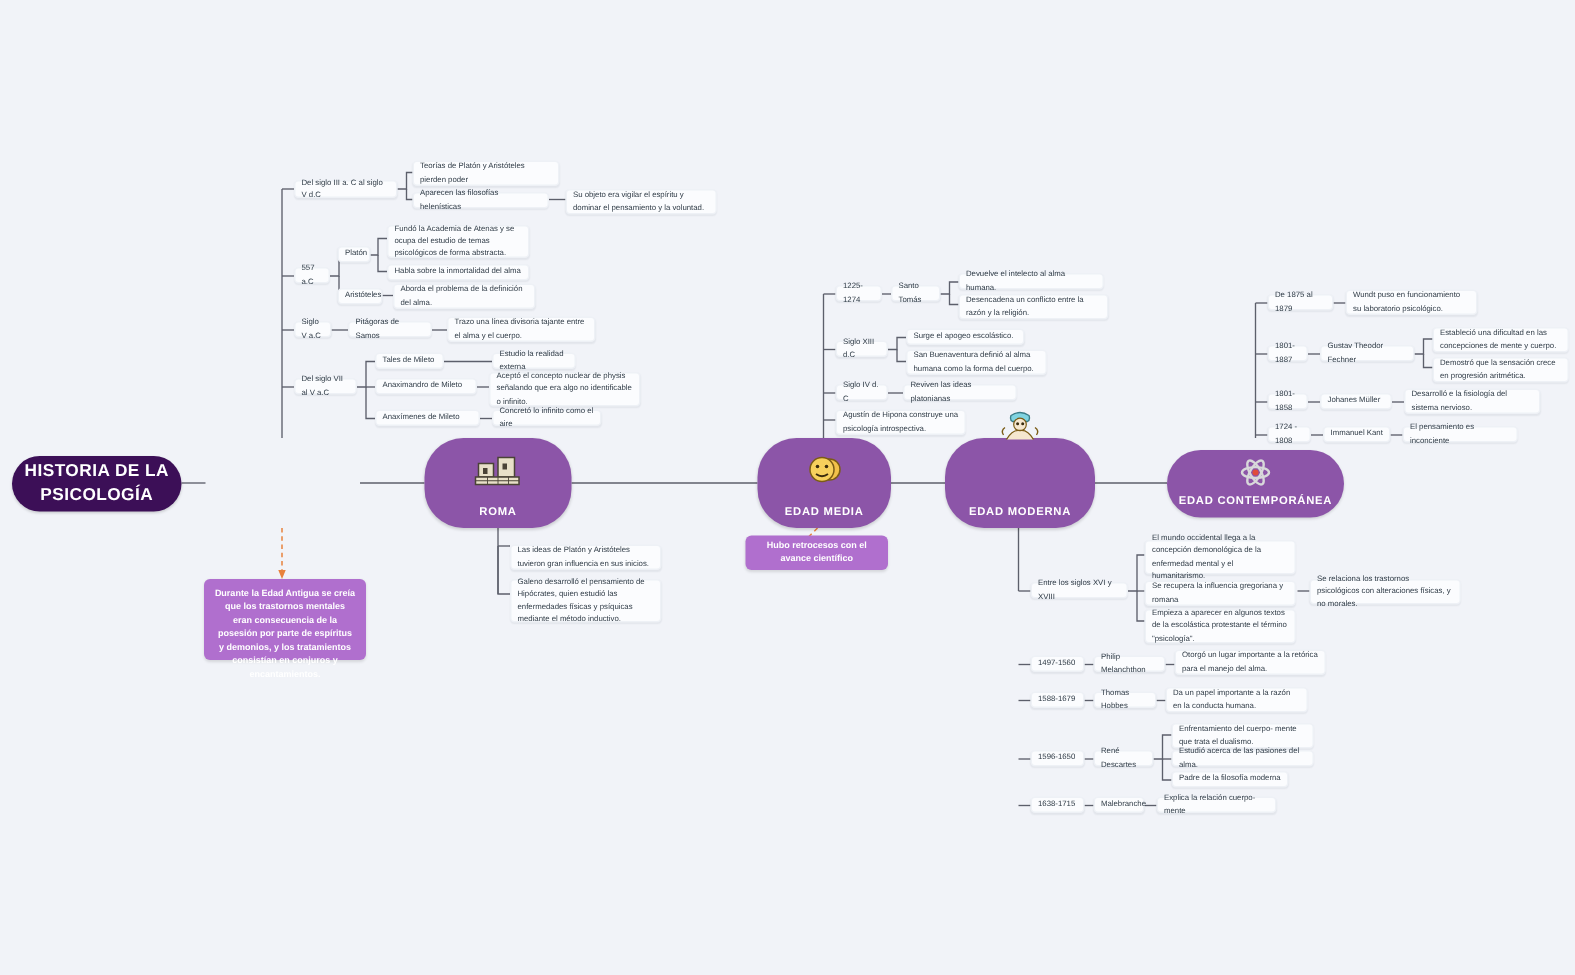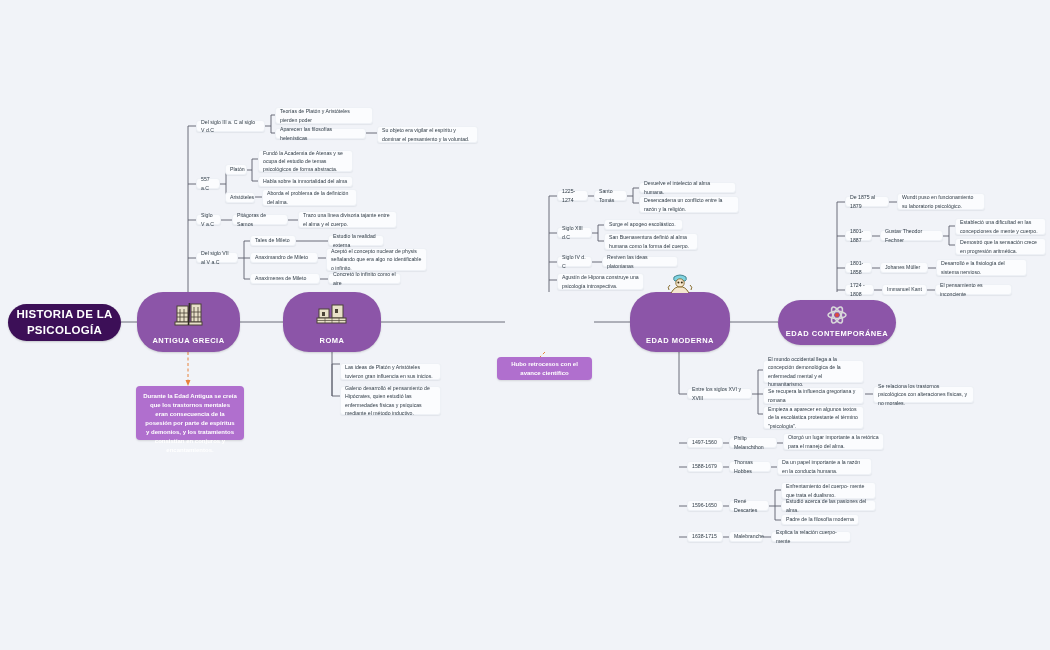--- a/index.html
+++ b/index.html
@@ -192,57 +192,50 @@
     <g fill="#e8823c">
       <polygon points="188,386 185.5,380 190.5,380"></polygon>
       <polygon points="536,361 541,357 538.5,362.5"></polygon>
     </g>
   </svg>
 
   <div class="root" style="left:8px;top:304px;width:113px;height:37px;">
     <span>HISTORIA DE LA PSICOLOGÍA</span>
   </div>
 
-  <div class="era" style="left:137px;top:292px;width:103px;height:60px;">
-    <span class="era-icon">
-      <svg width="30" height="26" viewBox="0 0 30 26">
-        <rect x="3" y="5" width="11" height="16" fill="#e8e0c8" stroke="#4a4336" stroke-width="1"></rect>
-        <rect x="17" y="3" width="10" height="18" fill="#e8e0c8" stroke="#4a4336" stroke-width="1"></rect>
-        <rect x="1" y="21" width="27" height="3" fill="#e8e0c8" stroke="#4a4336" stroke-width="1"></rect>
-        <line x1="6" y1="8" x2="6" y2="21" stroke="#4a4336" stroke-width=".8"></line>
-        <line x1="10" y1="8" x2="10" y2="21" stroke="#4a4336" stroke-width=".8"></line>
-        <line x1="3" y1="12" x2="14" y2="12" stroke="#4a4336" stroke-width=".8"></line>
-        <line x1="3" y1="16" x2="14" y2="16" stroke="#4a4336" stroke-width=".8"></line>
-        <line x1="20" y1="6" x2="20" y2="21" stroke="#4a4336" stroke-width=".8"></line>
-        <line x1="24" y1="6" x2="24" y2="21" stroke="#4a4336" stroke-width=".8"></line>
-        <line x1="17" y1="11" x2="27" y2="11" stroke="#4a4336" stroke-width=".8"></line>
-        <line x1="17" y1="16" x2="27" y2="16" stroke="#4a4336" stroke-width=".8"></line>
-        <path d="M15.5,2 L14.5,24" stroke="#2f2a22" stroke-width="1.6" fill="none"></path>
-      </svg>
-    </span>
-    <span class="era-label">ANTIGUA GRECIA</span>
-  </div>
 
   <div class="era" style="left:283px;top:292px;width:98px;height:60px;align-items:center;">
     <span class="era-icon">
       <svg width="32" height="26" viewBox="0 0 32 26">
         <rect x="3" y="8" width="10" height="9" fill="#e8e0c8" stroke="#4a4336" stroke-width="1"></rect>
         <rect x="16" y="4" width="11" height="13" fill="#e8e0c8" stroke="#4a4336" stroke-width="1"></rect>
         <rect x="1" y="17" width="29" height="5" fill="#e8e0c8" stroke="#4a4336" stroke-width="1"></rect>
         <rect x="6" y="11" width="3" height="4" fill="#4a4336"></rect>
         <rect x="19" y="8" width="3" height="4" fill="#4a4336"></rect>
         <line x1="1" y1="19.5" x2="30" y2="19.5" stroke="#4a4336" stroke-width=".7"></line>
         <line x1="9" y1="17" x2="9" y2="22" stroke="#4a4336" stroke-width=".6"></line>
         <line x1="16" y1="17" x2="16" y2="22" stroke="#4a4336" stroke-width=".6"></line>
         <line x1="23" y1="17" x2="23" y2="22" stroke="#4a4336" stroke-width=".6"></line>
       </svg>
     </span>
     <span class="era-label">ROMA</span>
   </div>
 
+  <div class="era" style="left:505px;top:292px;width:89px;height:60px;">
+    <span class="era-icon">
+      <svg width="26" height="24" viewBox="0 0 26 24">
+        <circle cx="16" cy="11" r="7" fill="#f2c14a" stroke="#7b5c16" stroke-width="1"></circle>
+        <circle cx="11" cy="11" r="8" fill="#f7d05c" stroke="#7b5c16" stroke-width="1"></circle>
+        <circle cx="8" cy="9" r="1.2" fill="#3a2b0d"></circle>
+        <circle cx="14" cy="9" r="1.2" fill="#3a2b0d"></circle>
+        <path d="M7,14 Q11,17 15,14" stroke="#3a2b0d" stroke-width="1.2" fill="none"></path>
+      </svg>
+    </span>
+    <span class="era-label">EDAD MEDIA</span>
+  </div>
 
   <div class="era" style="left:630px;top:292px;width:100px;height:60px;gap:40px;">
     <span class="era-icon">
       <svg width="30" height="24" viewBox="0 0 30 24">
         <path d="M9,5 q6,-4 12,0 q1,3 -1,4 l-10,0 q-2,-1 -1,-4z" fill="#7fd3e0" stroke="#3b7c88" stroke-width=".9"></path>
         <circle cx="15" cy="11" r="4.2" fill="#f5e7cf" stroke="#7b5c16" stroke-width=".8"></circle>
         <circle cx="13.4" cy="10.5" r="1" fill="#3a2b0d"></circle>
         <circle cx="16.8" cy="10.5" r="1" fill="#3a2b0d"></circle>
         <path d="M6,21 q4,-7 9,-6 q5,-1 9,6" fill="#f5e7cf" stroke="#7b5c16" stroke-width=".9"></path>
         <path d="M4,18 q-2,-3 1,-5" stroke="#7b5c16" stroke-width=".9" fill="none"></path>

